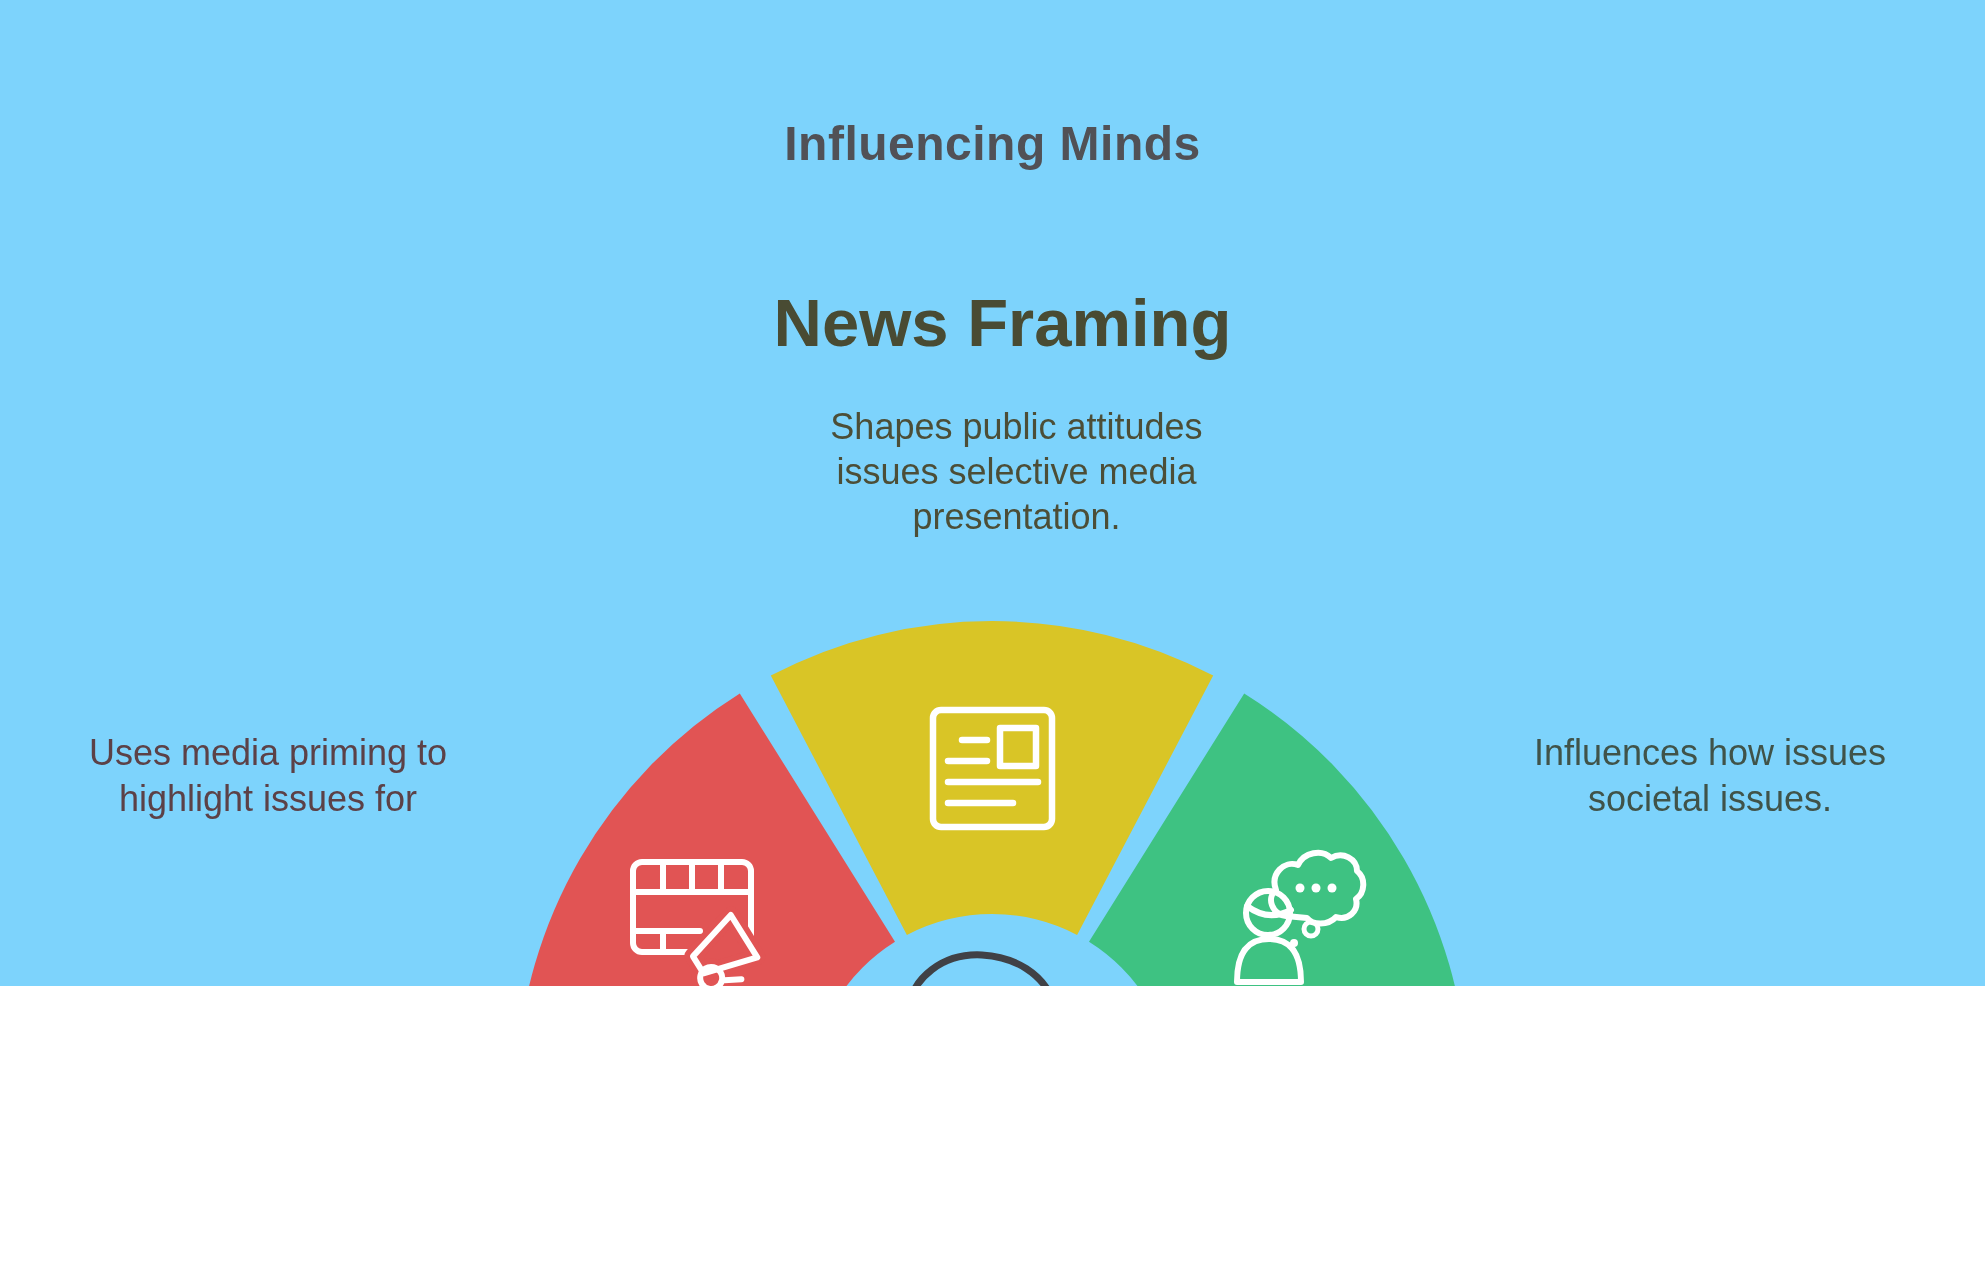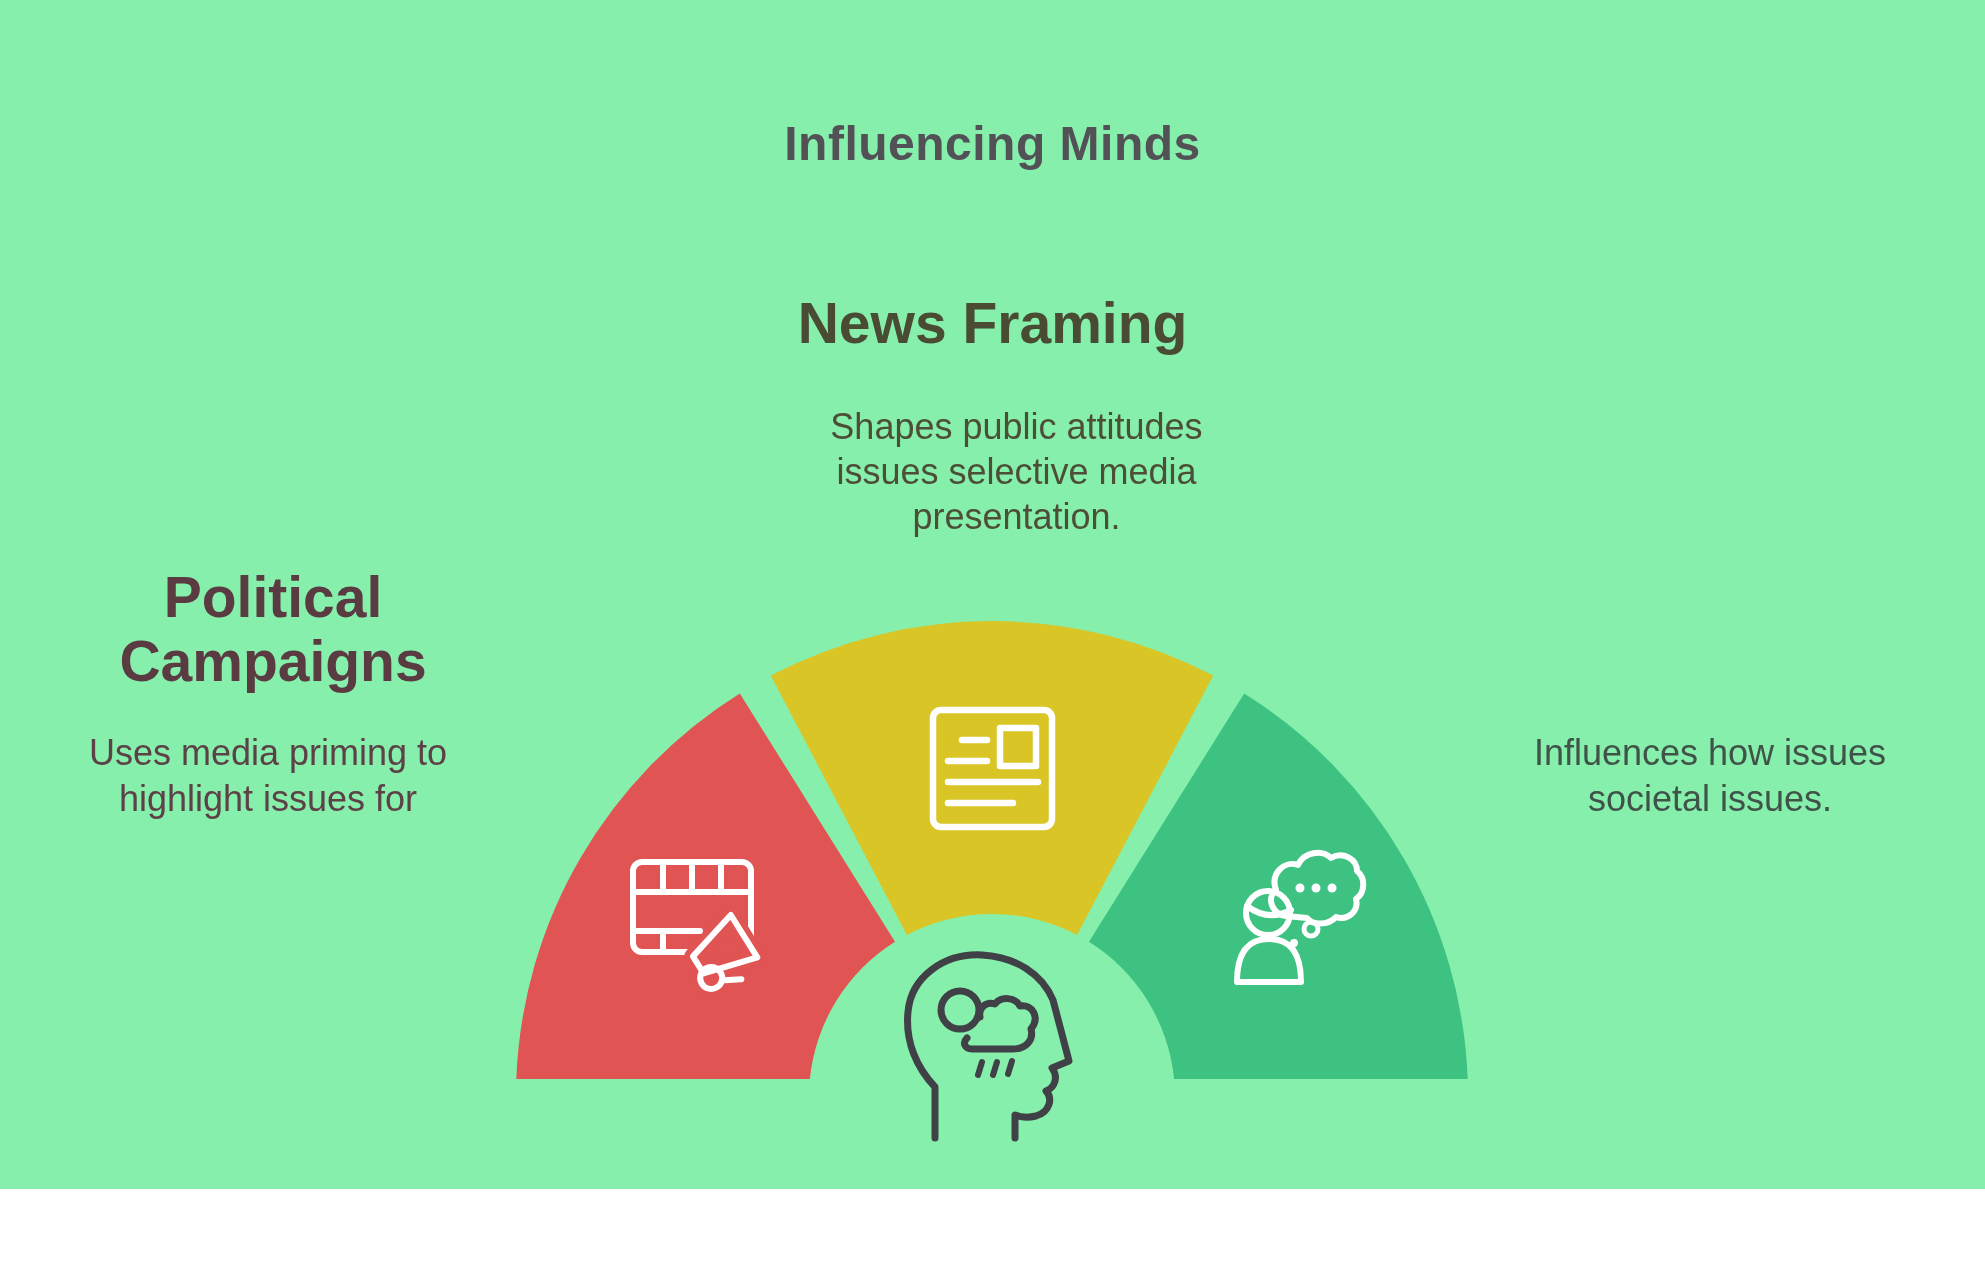--- a/index.html
+++ b/index.html
@@ -1,31 +1,31 @@
 <!DOCTYPE html>
 <html><head>
 <meta charset="utf-8">
 <style>
   html,body{margin:0;padding:0;background:#ffffff;}
   .canvas{
     position:relative;
-    width:1985px;height:1189px;
-    background:#86efac;
+    width:1985px;height:986px;
+    background:#7dd3fc;
     overflow:hidden;
     font-family:"Liberation Sans","DejaVu Sans",sans-serif;
   }
   .abs{position:absolute;}
   .ctr{text-align:center;}
   .title{
     left:0;right:0;top:116px;
     font-size:48px;font-weight:700;color:#515156;
     letter-spacing:0.5px;
   }
   .sec-heading{
-    font-size:57px;font-weight:700;line-height:64px;
+    font-size:67px;font-weight:700;line-height:64px;padding-left:20px;
   }
   .sec-body{
     font-size:36px;font-weight:400;line-height:46px;
   }
   .news-heading{left:0;right:0;top:298px;line-height:50px;color:#494b33;}
   .news-body{left:0;right:0;top:404px;line-height:45px;color:#4c4e37;padding-left:48px;}
   .pol-heading{left:73px;width:400px;top:565px;color:#593b41;}
   .pol-body{left:58px;width:420px;top:730px;color:#5c4147;}
   .view-heading{left:1512px;width:400px;top:565px;color:#3a5146;}
   .view-body{left:1500px;width:420px;top:730px;color:#405349;}
@@ -38,24 +38,20 @@
 
   <div class="abs ctr title">Influencing Minds</div>
 
   <div class="abs ctr sec-heading news-heading">News Framing</div>
   <div class="abs ctr sec-body news-body">
     <div>Shapes public attitudes</div>
     <div>issues selective media</div>
     <div>presentation.</div>
   </div>
 
-  <div class="abs ctr sec-heading pol-heading">
-    <div>Political</div>
-    <div>Campaigns</div>
-  </div>
   <div class="abs ctr sec-body pol-body">
     <div>Uses media priming to</div>
     <div>highlight issues for</div>
   </div>
 
   <div class="abs ctr sec-body view-body">
     <div>Influences how issues</div>
     <div>societal issues.</div>
   </div>
 

